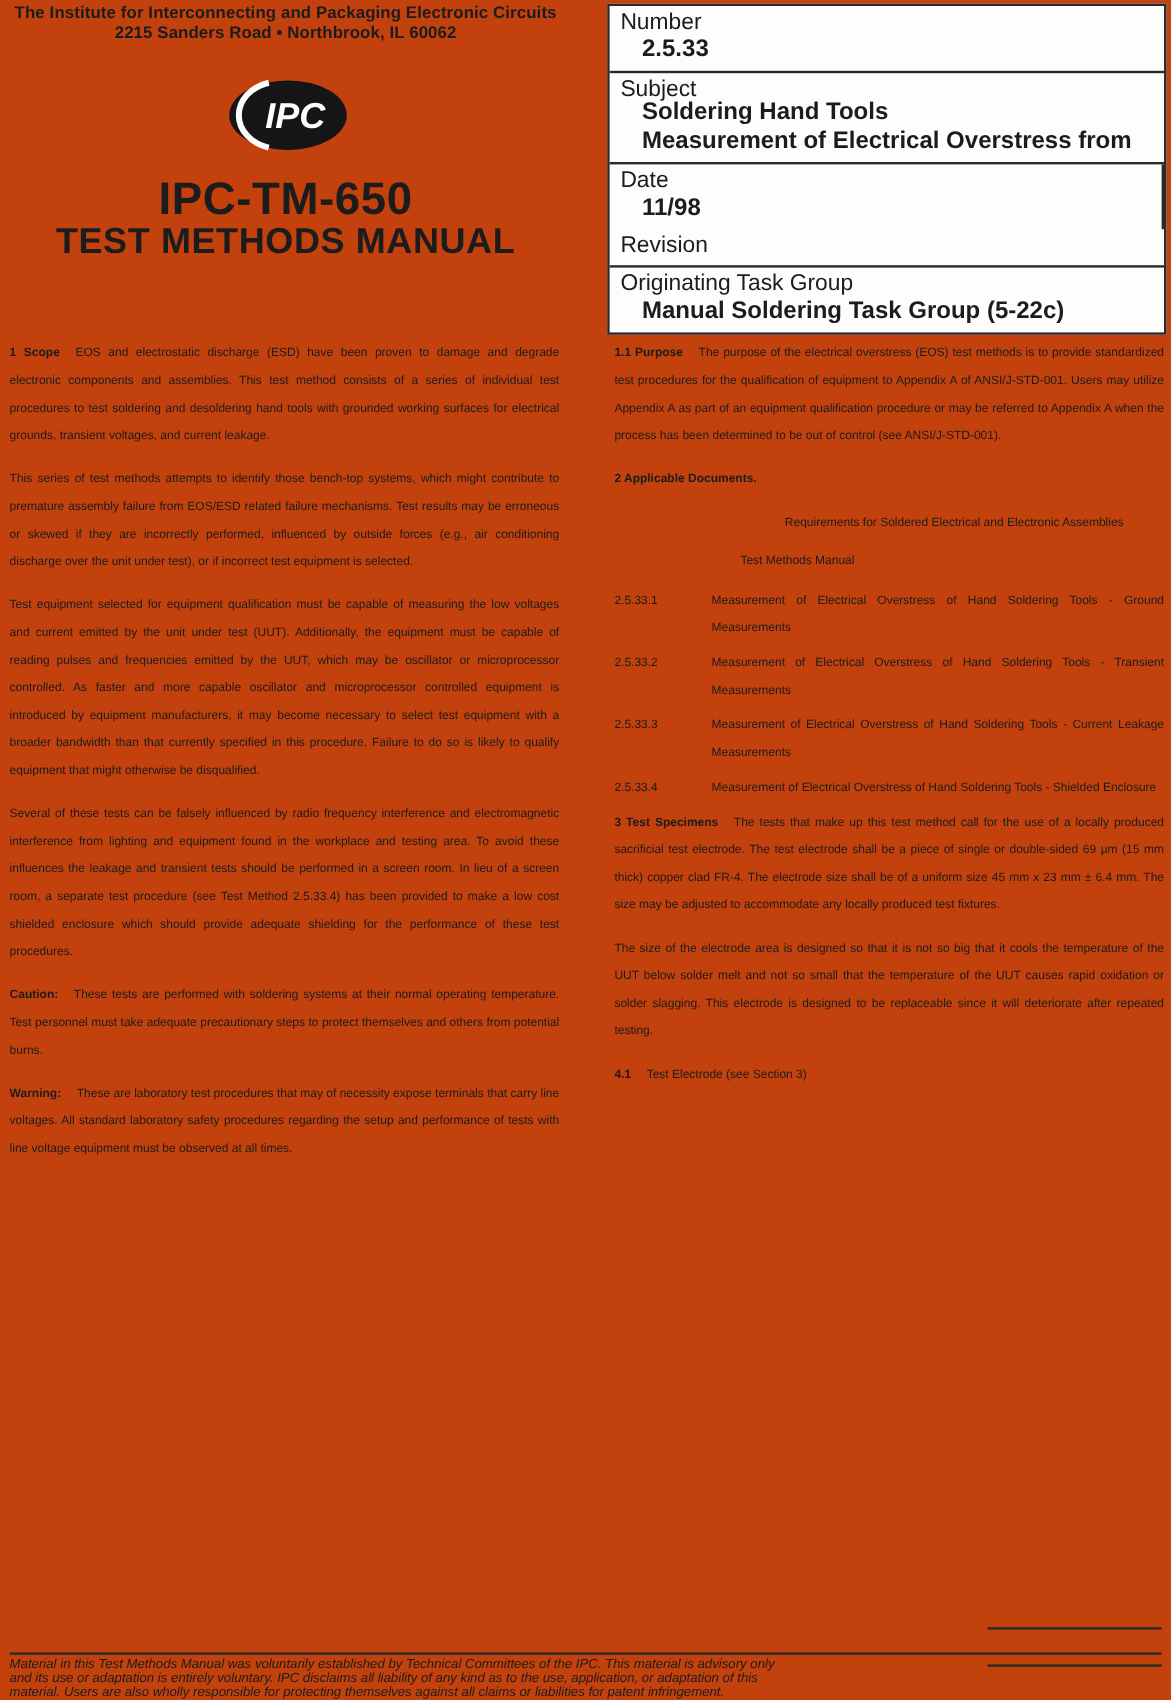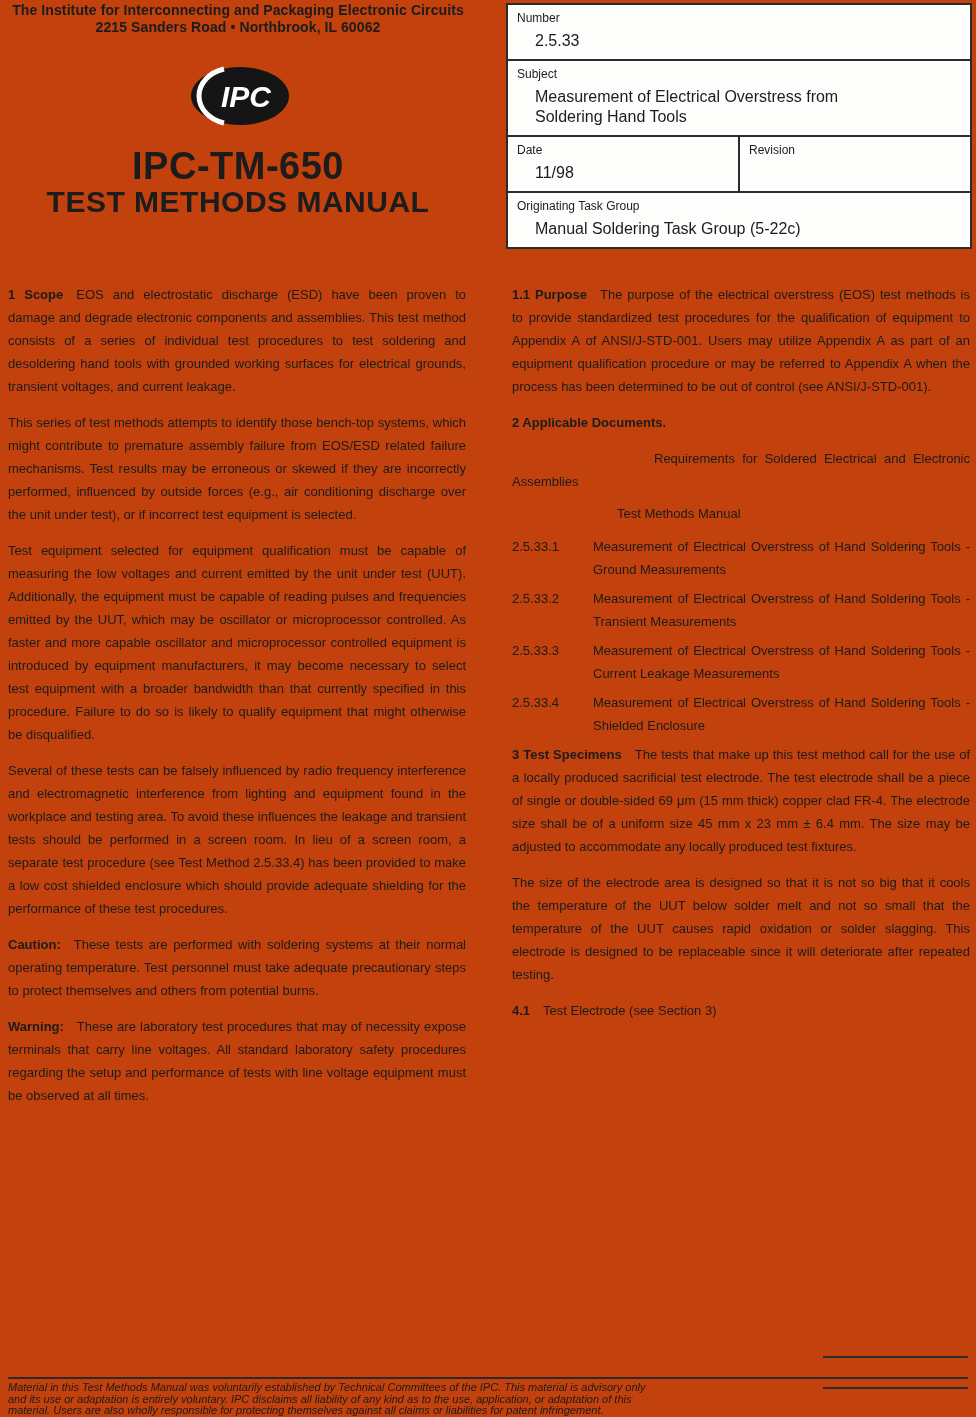--- a/index.html
+++ b/index.html
@@ -14,30 +14,30 @@
   .header-left { position:absolute; left:8px; top:2px; width:460px; text-align:center; }
   .org-line { font-weight:700; font-size:14px; line-height:17px; letter-spacing:0.1px; }
   .logo-wrap { margin-top:28px; height:64px; }
   .doc-title { font-size:38px; font-weight:700; line-height:36px; margin-top:20px; letter-spacing:0.5px; }
   .doc-subtitle { font-size:30px; font-weight:700; line-height:36px; letter-spacing:0.5px; }
 
   
   .info-table { position:absolute; left:506px; top:3px; width:466px; border:2px solid #2b2b2b; background:#fdfdfc; }
   .it-row { border-bottom:2px solid #2b2b2b; padding:5px 9px 8px; }
   .it-row.last { border-bottom:none; }
-  .it-label { font-size:12px; line-height:17px; }
-  .it-value { font-weight:400; font-size:16px; line-height:20px; padding-left:18px; margin-top:4px; }
+  .it-label { font-size:19px; line-height:17px; }
+  .it-value { font-weight:700; font-size:20px; line-height:20px; padding-left:18px; margin-top:4px; }
   .it-value.cont { margin-top:0; }
-  .it-split { display:flex; padding:0; }
+  .it-split { display:flex; padding:0;flex-direction:column; }
   .it-cell { flex:1; padding:5px 9px 8px; }
   .it-cell.first { border-right:2px solid #2b2b2b; }
 
   
   main { position:absolute; top:283px; left:8px; width:962px; display:flex; gap:46px; }
-  .col { width:458px; font-size:13px; line-height:23px; text-align:justify; }
+  .col { width:458px; font-size:10px; line-height:23px; text-align:justify; }
   .col p { margin:0 0 13px; }
   .col p.sect { margin-top:6px; }
   .head-inline { font-weight:700; margin-right:13px; white-space:nowrap; }
   .head-solo { font-weight:700; }
 
   .ref-indent { text-indent:142px; margin-bottom:9px !important; }
   .ref-center { margin:0 0 10px 105px !important; text-align:left; }
 
   .method-item { display:flex; margin-bottom:6px; }
   .method-num { width:81px; flex-shrink:0; }
@@ -68,22 +68,22 @@
     <div class="doc-subtitle">TEST METHODS MANUAL</div>
   </div>
 
   <div class="info-table">
     <div class="it-row">
       <div class="it-label">Number</div>
       <div class="it-value">2.5.33</div>
     </div>
     <div class="it-row">
       <div class="it-label">Subject</div>
+      <div class="it-value cont">Soldering Hand Tools</div>
       <div class="it-value">Measurement of Electrical Overstress from</div>
-      <div class="it-value cont">Soldering Hand Tools</div>
     </div>
     <div class="it-row it-split">
       <div class="it-cell first">
         <div class="it-label">Date</div>
         <div class="it-value">11/98</div>
       </div>
       <div class="it-cell">
         <div class="it-label">Revision</div>
       </div>
     </div>

